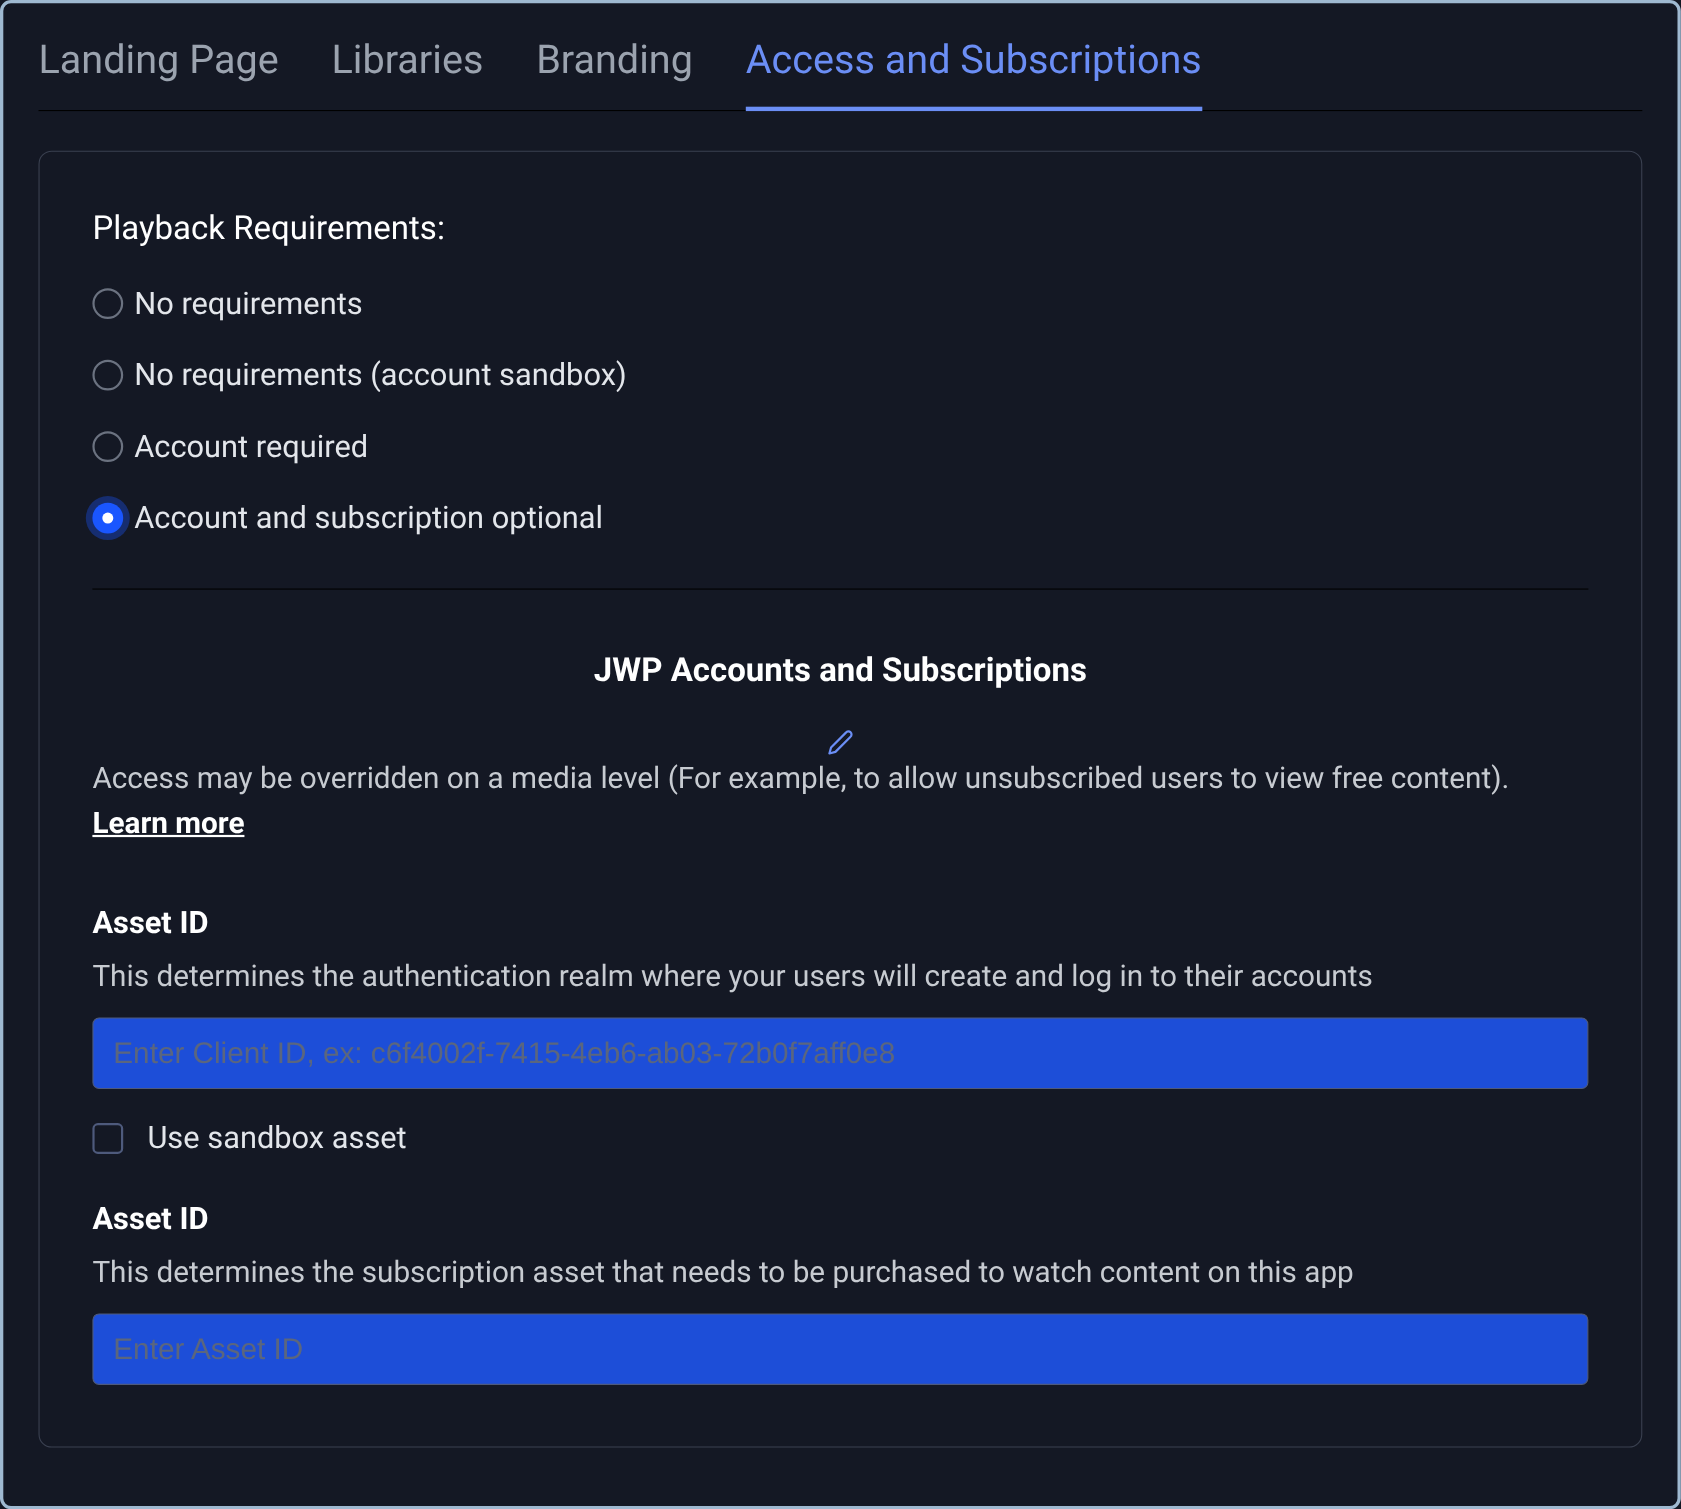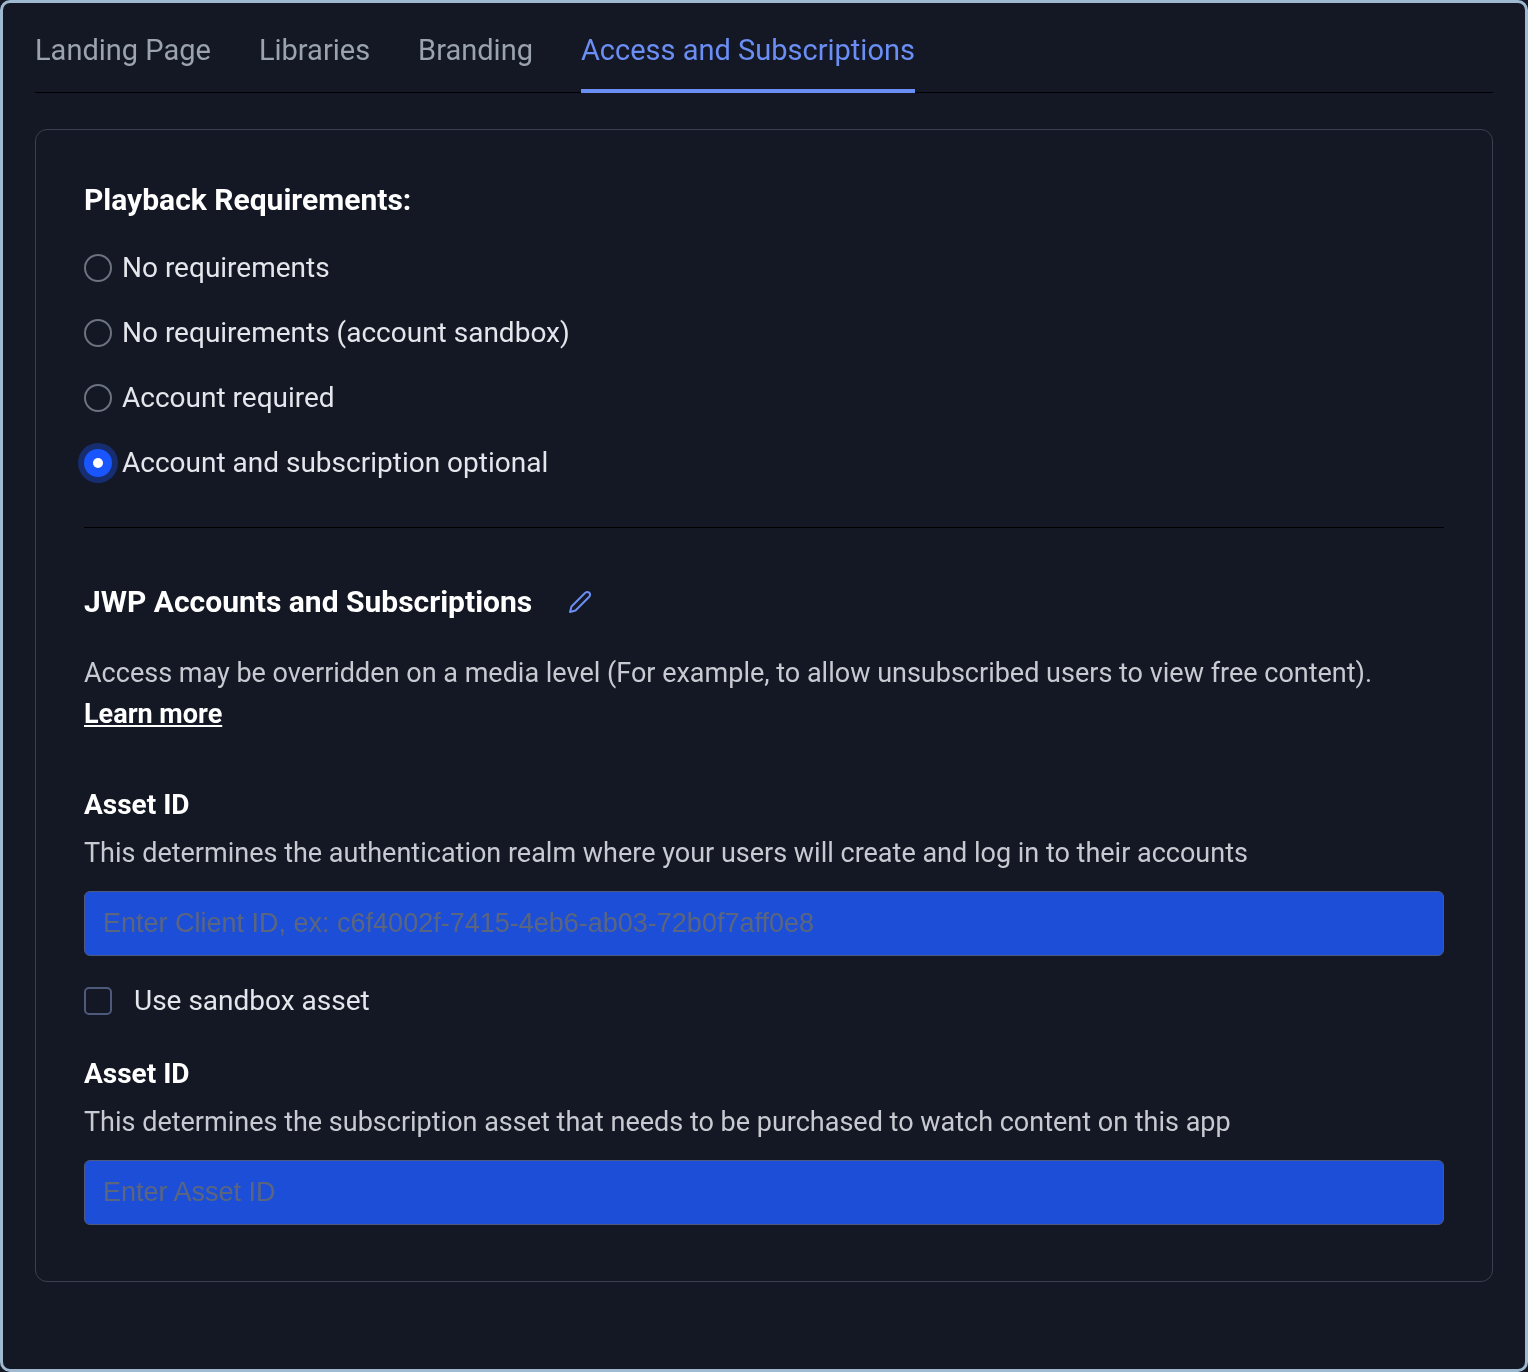--- a/index.html
+++ b/index.html
@@ -24,40 +24,40 @@
     border-radius: 6px;
     padding: 18px 28px;
   }
   .tabs {
     display: flex;
     gap: 48px;
     border-bottom: 1px solid #000;
     padding-bottom: 0;
   }
   .tab {
-    font-size: 29px;
+    font-size: 36px;
     color: #9ba3af;
     padding: 8px 0 22px 0;
     cursor: pointer;
     border-bottom: 4px solid transparent;
     margin-bottom: -1px;
   }
   .tab.active {
     color: #6b8ef5;
     border-bottom: 4px solid #6b8ef5;
   }
   .panel {
     margin-top: 36px;
     border: 1px solid #3a4050;
     border-radius: 12px;
     padding: 52px 48px 40px 48px;
   }
   .section-title {
     font-size: 30px;
-    font-weight: 700;
+    font-weight: 400;
     color: #ffffff;
     margin-bottom: 34px;
   }
   .radio-group {
     display: flex;
     flex-direction: column;
     gap: 32px;
   }
   .radio-row {
     display: flex;
@@ -93,21 +93,21 @@
   }
   .divider {
     border: none;
     border-top: 1px solid #000;
     margin: 48px 0 56px 0;
   }
   .subsection-header {
     display: flex;
     align-items: center;
     gap: 36px;
-    margin-bottom: 34px;
+    flex-direction: column;
   }
   .subsection-title {
     font-size: 30px;
     font-weight: 700;
     color: #ffffff;
   }
   .edit-icon {
     width: 24px;
     height: 24px;
     color: #6b8ef5;

